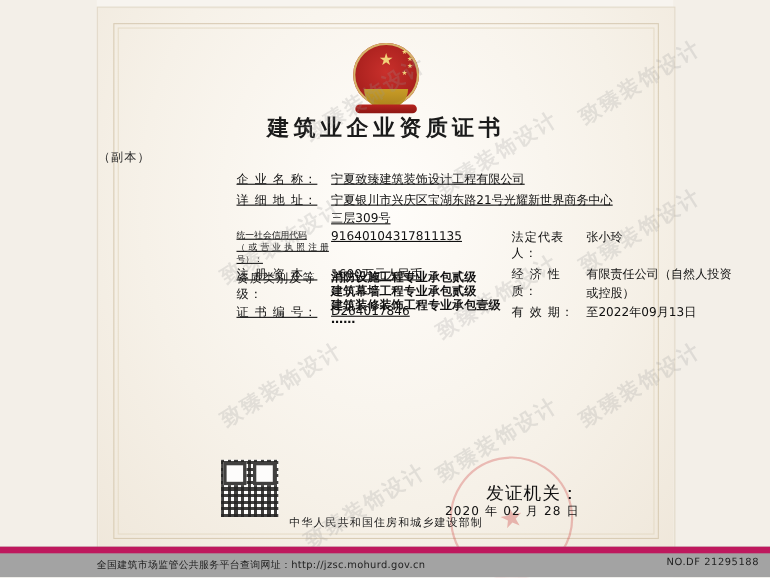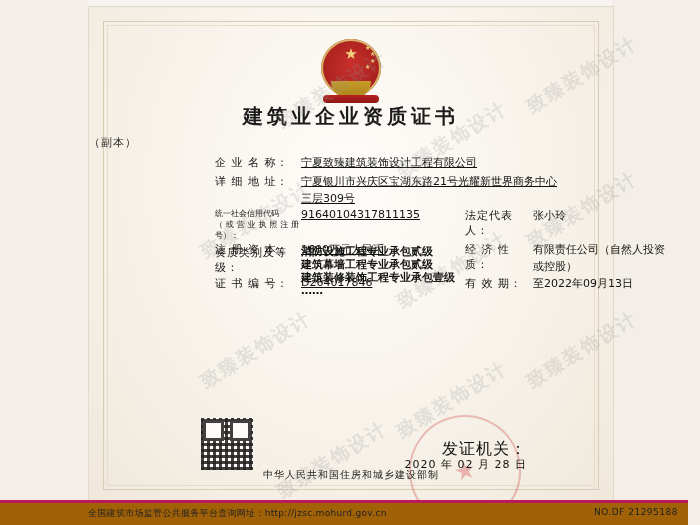--- a/index.html
+++ b/index.html
@@ -86,21 +86,21 @@
   }
 
   
   .fields{
     position:absolute;left:126px;top:148px;width:460px;
     font-size:11px;color:#111;
   }
   .row{position:relative;min-height:17px;margin-bottom:2px;}
   .lbl{
     position:absolute;left:0;top:0;width:82px;text-align:justify;
-    font-size:11px;color:#111;letter-spacing:1px;
+    font-size:11px;color:#111;letter-spacing:1px;text-decoration:underline;
   }
   .val{
     position:absolute;left:86px;top:0;font-size:11px;color:#111;text-decoration:underline;
   }
   .row.tall{min-height:32px;}
   .val .line2{display:block;margin-top:2px;}
   .lbl.two{line-height:11px;font-size:8px;letter-spacing:0;width:84px;}
   .lbl.two span{display:block;}
 
   .row2col .lbl-b{
@@ -157,23 +157,23 @@
   }
   .qr:before,.qr:after{
     content:"";position:absolute;width:15px;height:15px;
     border:3px solid #222;background:#fff;
   }
   .qr:before{left:2px;top:2px;}
   .qr:after{right:2px;top:2px;}
 
   
   .bottombar{
-    position:absolute;left:0;right:12px;bottom:0;height:22px;
-    background:#a16207;
-    border-top:3px solid #be185d;
+    position:absolute;left:0;right:0;bottom:0;height:22px;
+    background:#a3a3a3;
+    border-top:6px solid #be185d;
   }
   .bottombar .bl{
     position:absolute;left:88px;top:4px;font-size:9px;color:#222;letter-spacing:.3px;
   }
   .bottombar .br{
     position:absolute;right:10px;top:4px;font-size:9px;color:#222;letter-spacing:.5px;
   }
 
   
   .wm{

